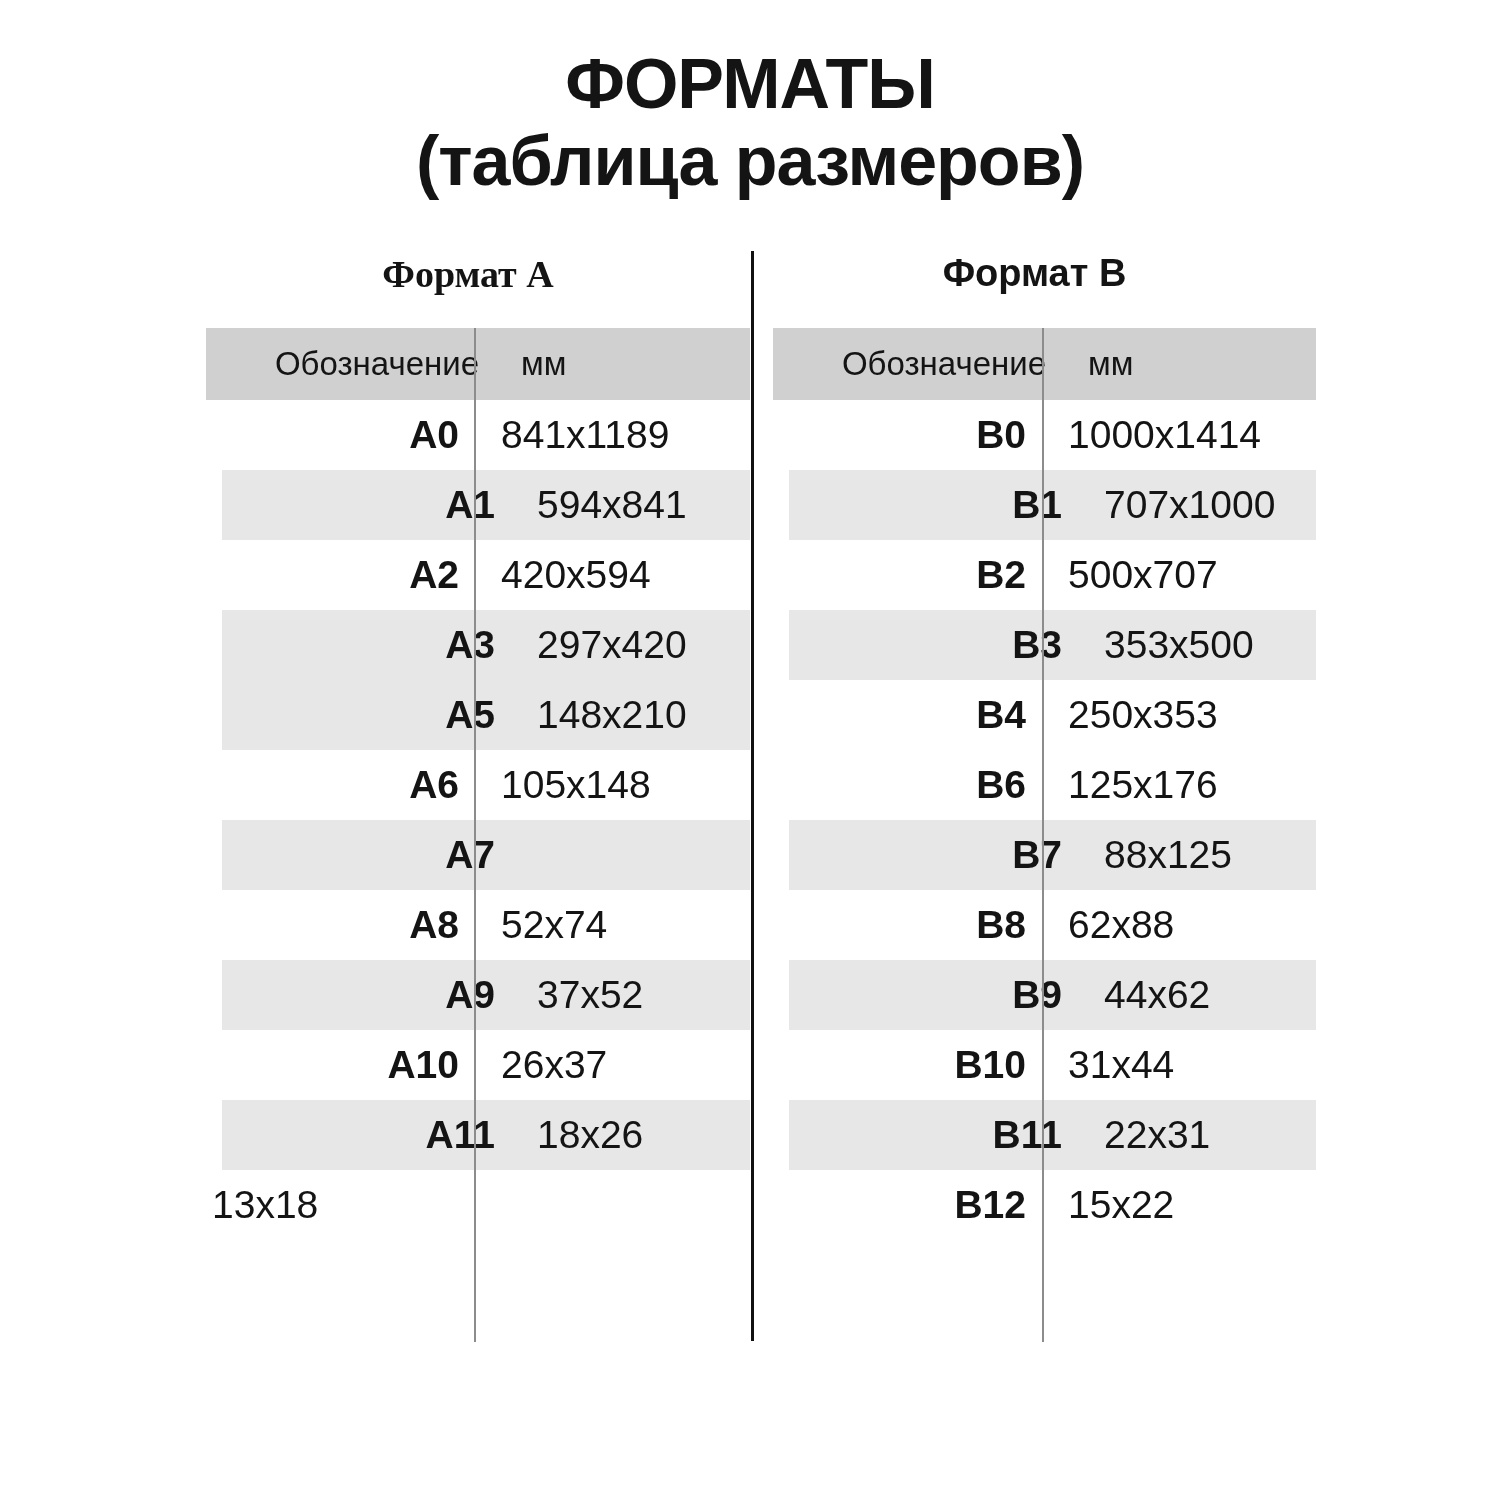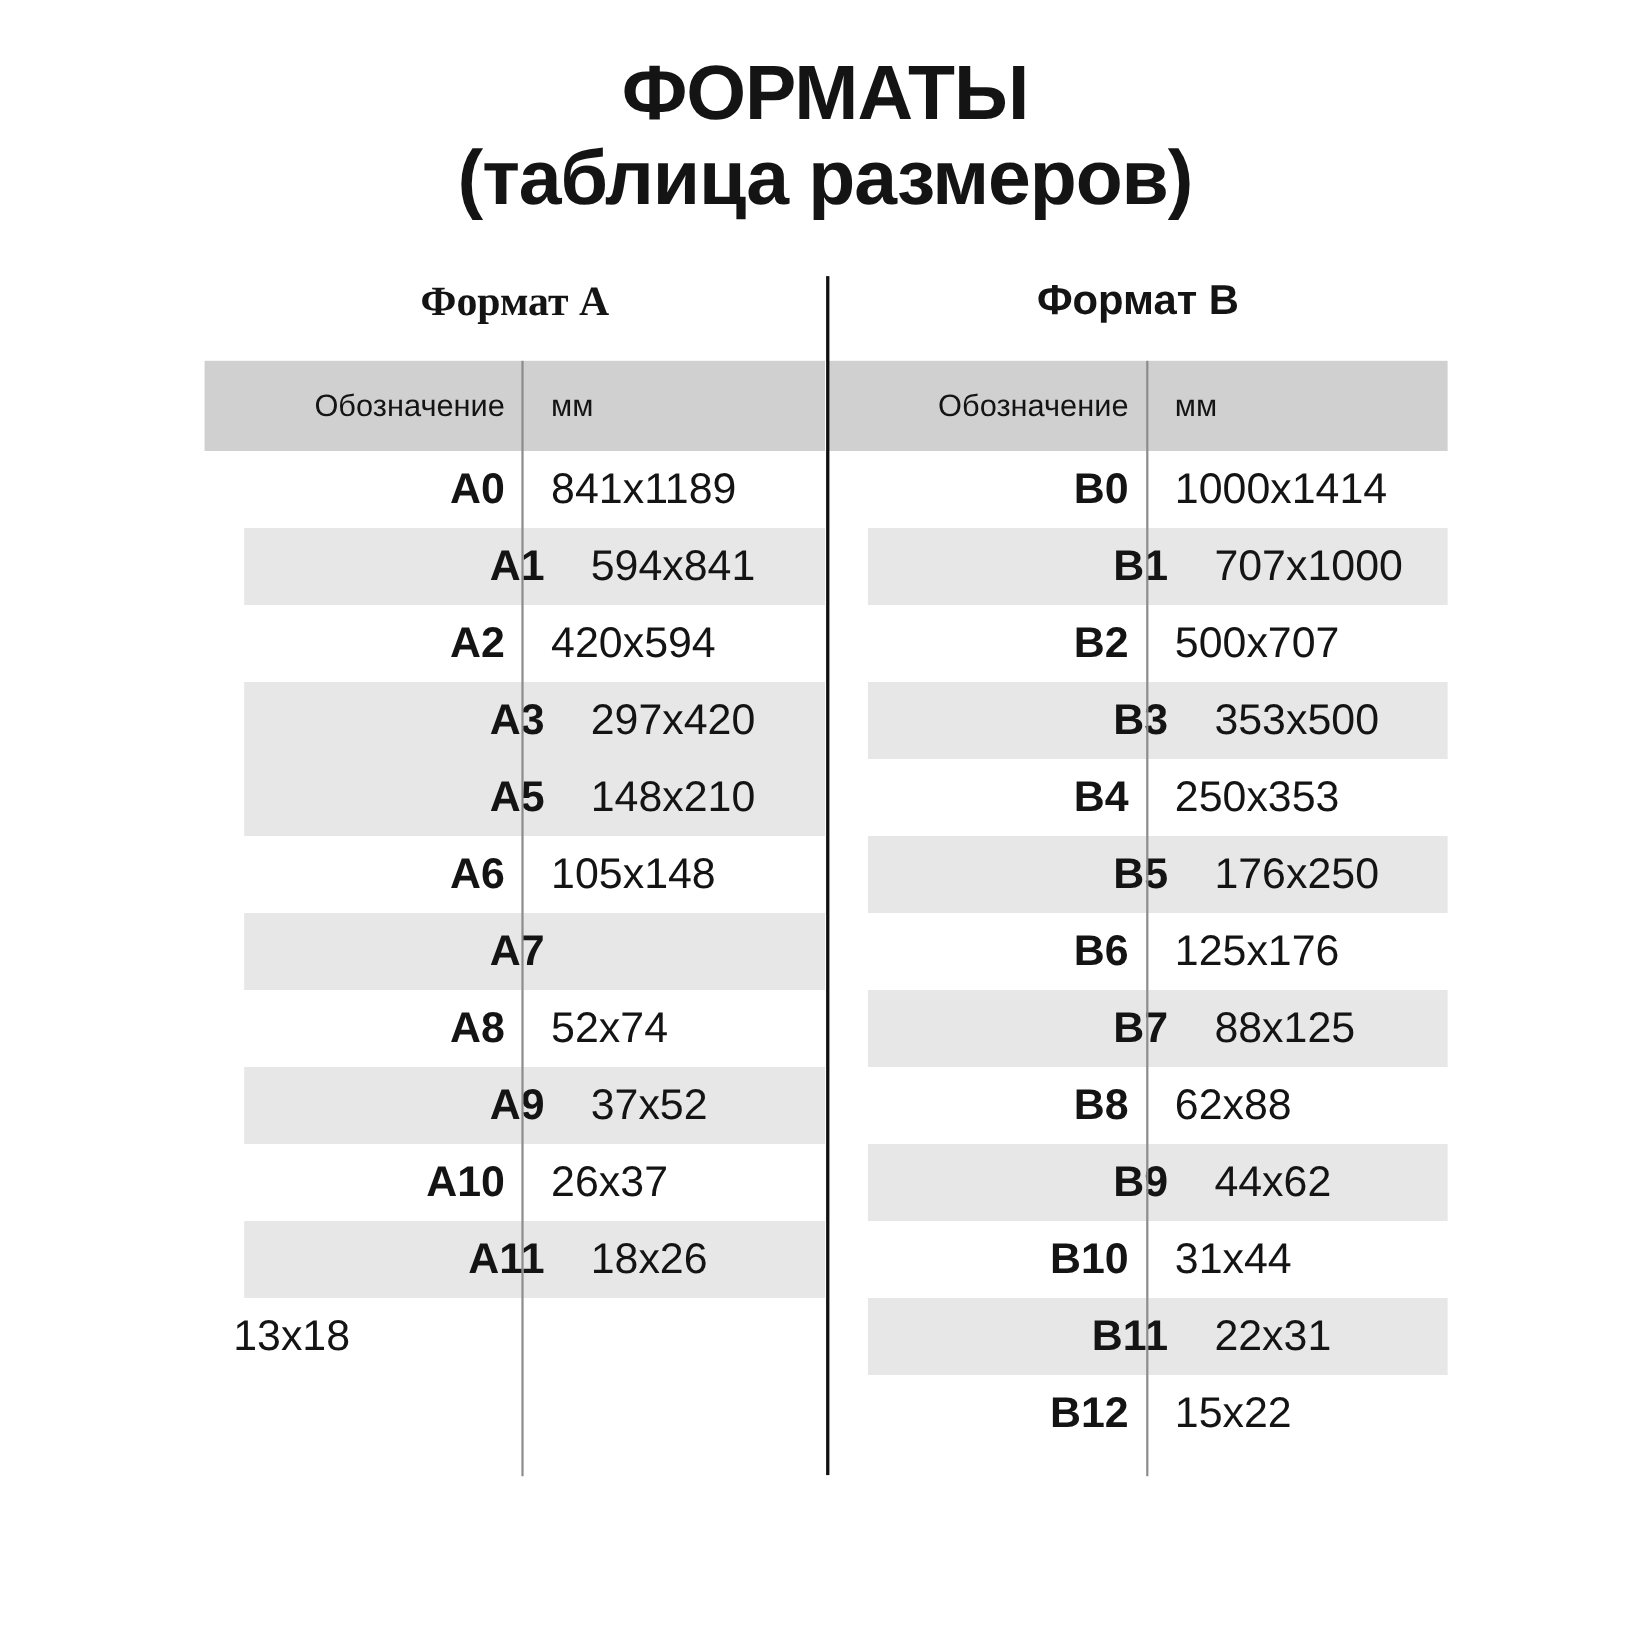--- a/index.html
+++ b/index.html
@@ -37,23 +37,24 @@
   .ftable.tbl-a { left: 186px; width: 564px; }
   .ftable.tbl-b { left: 753px; width: 563px; }
   .trow {
     display: flex;
     align-items: center;
     height: 70px;
     background: var(--row-bg, #ffffff);
     font-size: 39px;
   }
   .trow.head {
-    height: 82px;
+    height: 72px;
     background: var(--header-bg, #d0d0d0);
-    font-size: 28px;
+    font-size: 33px;
+    margin-left: 20px;
   }
   .trow.alt { background: var(--row-alt, #e7e7e7); margin-left: 36px; }
   .trow.highlight { background: var(--highlight, #f7ee4d); }
   .cell-label {
     flex: 0 0 289px;
     box-sizing: border-box;
     text-align: right;
     padding-right: 16px;
     font-weight: 700;
     white-space: nowrap;
@@ -167,24 +168,20 @@
         <div class="cell-size">500x707</div>
       </div>
       <div class="trow alt">
         <div class="cell-label">B3</div>
         <div class="cell-size">353x500</div>
       </div>
       <div class="trow">
         <div class="cell-label">B4</div>
         <div class="cell-size">250x353</div>
       </div>
-      <div class="trow alt">
-        <div class="cell-label">B5</div>
-        <div class="cell-size">176x250</div>
-      </div>
       <div class="trow">
         <div class="cell-label">B6</div>
         <div class="cell-size">125x176</div>
       </div>
       <div class="trow alt">
         <div class="cell-label">B7</div>
         <div class="cell-size">88x125</div>
       </div>
       <div class="trow">
         <div class="cell-label">B8</div>

